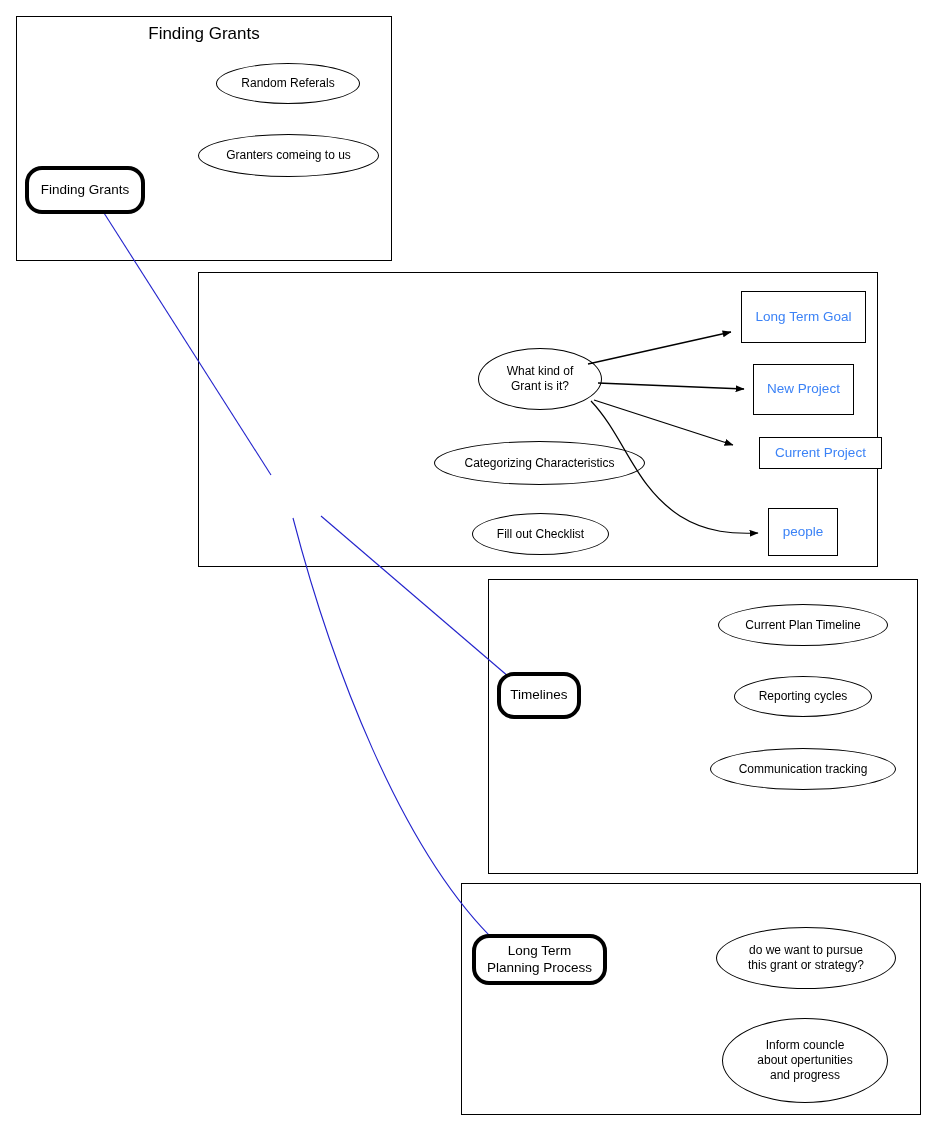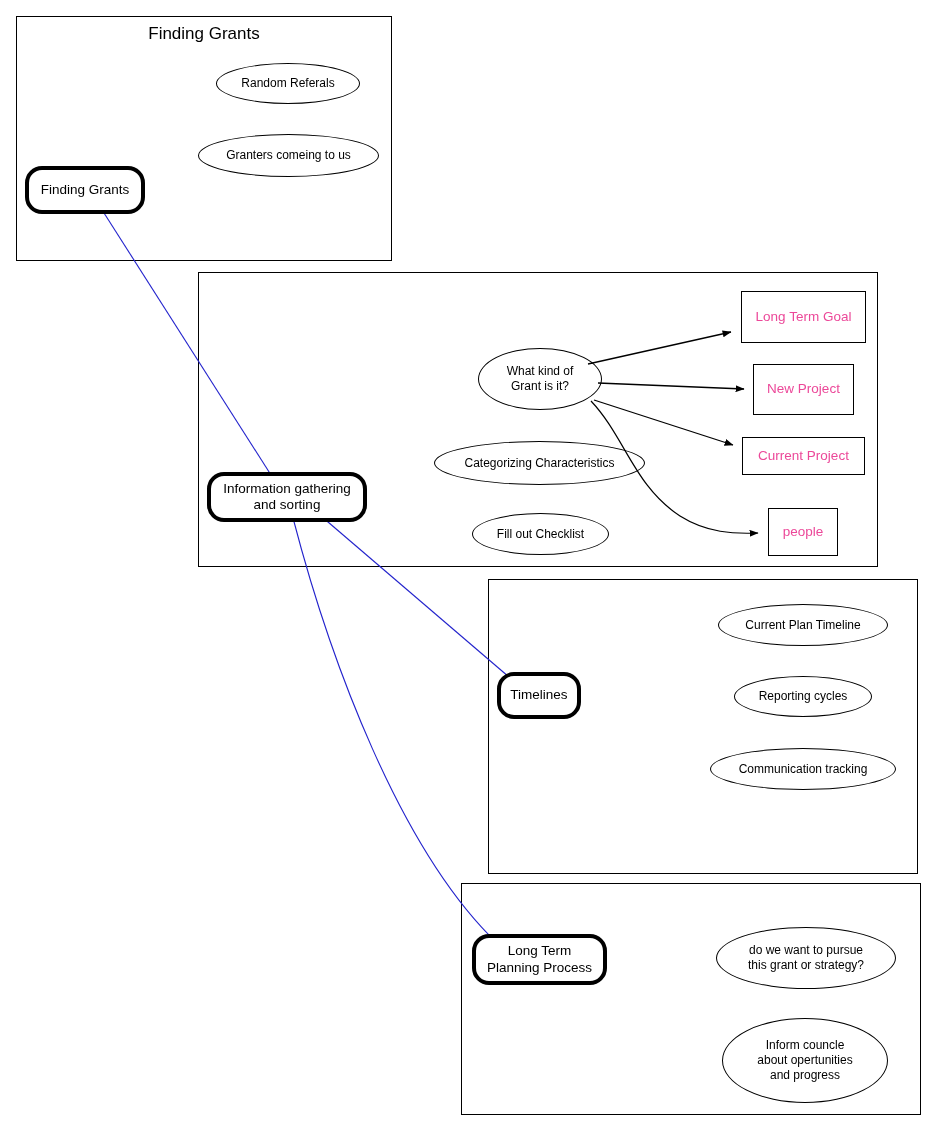--- a/index.html
+++ b/index.html
@@ -71,21 +71,21 @@
     position: absolute;
     border: 1.3px solid #000000;
     background: #ffffff;
     box-sizing: border-box;
     display: flex;
     align-items: center;
     justify-content: center;
     text-align: center;
     font-size: 13.5px;
     line-height: 1.2;
-    color: #ec4899;
+    color: #3b82f6;
     z-index: 4;
   }
   
   svg.layer {
     position: absolute;
     left: 0;
     top: 0;
     width: 933px;
     height: 1141px;
     overflow: visible;
@@ -159,34 +159,28 @@
   </div>
 
   <div class="rect-node" style="left:741px; top:291px; width:125px; height:52px;">
     <span>Long Term Goal</span>
   </div>
 
   <div class="rect-node" style="left:753px; top:364px; width:101px; height:51px;">
     <span>New Project</span>
   </div>
 
-  <div class="rect-node" style="left:742px; top:437px; width:123px; height:38px;">
+  <div class="rect-node" style="left:759px; top:437px; width:123px; height:32px;">
     <span>Current Project</span>
   </div>
 
   <div class="rect-node" style="left:768px; top:508px; width:70px; height:48px;">
     <span>people</span>
   </div>
 
-  <div class="topic" style="left:207px; top:472px; width:160px; height:50px;">
-    <span>
-      <span>Information gathering</span><br>
-      <span>and sorting</span>
-    </span>
-  </div>
 
   <div class="group-box" style="left:488px; top:579px; width:430px; height:295px;">
   </div>
 
   <div class="ellipse" style="left:718px; top:604px; width:170px; height:42px;">
     <span>Current Plan Timeline</span>
   </div>
 
   <div class="ellipse" style="left:734px; top:676px; width:138px; height:41px;">
     <span>Reporting cycles</span>

